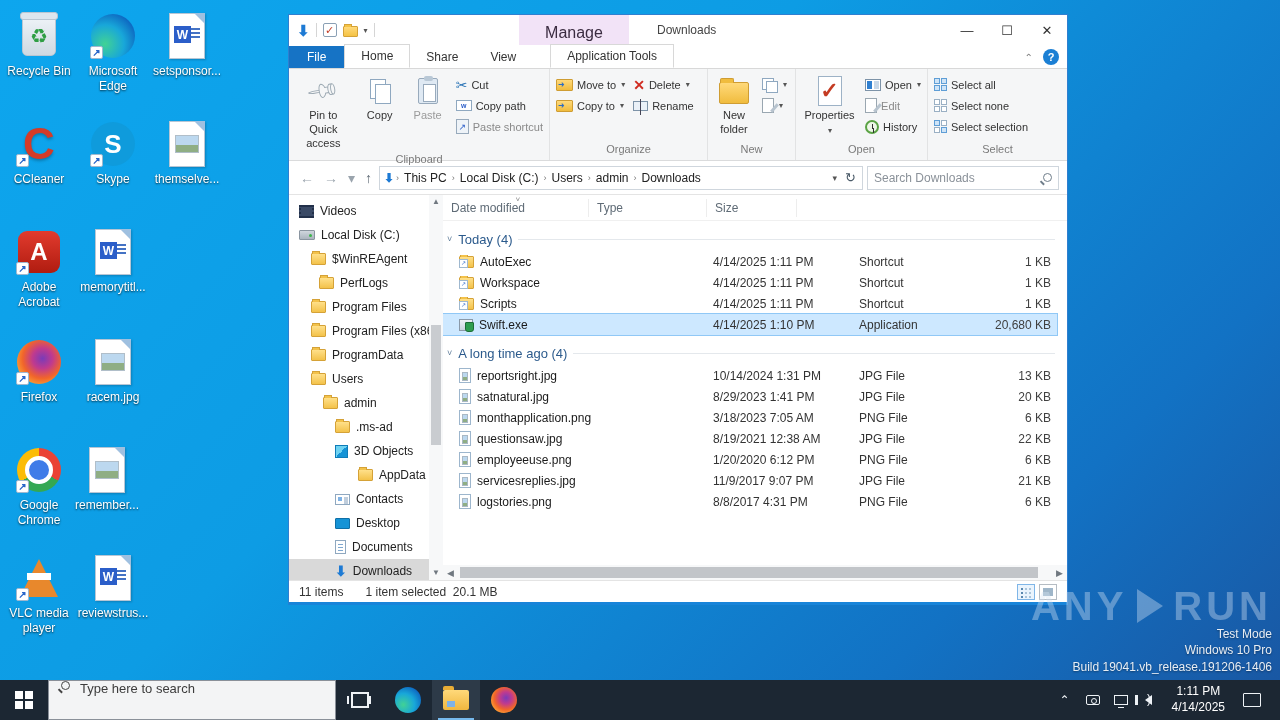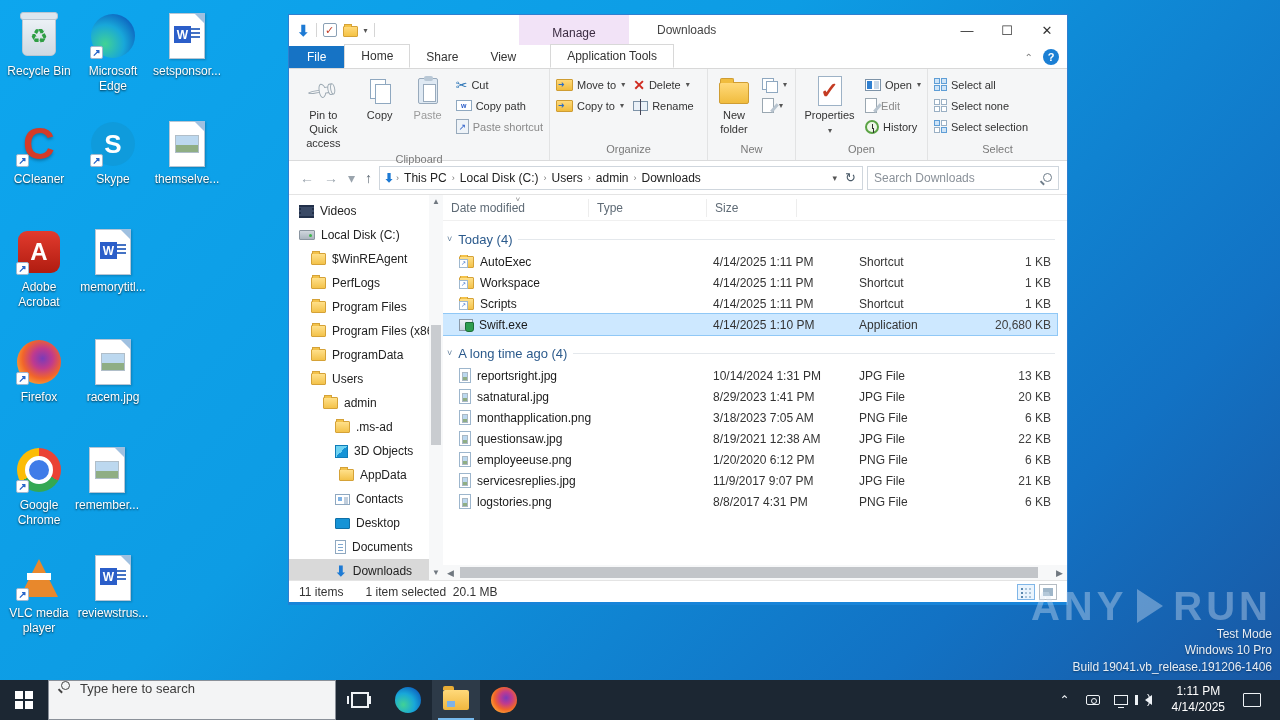--- a/index.html
+++ b/index.html
@@ -42,21 +42,21 @@
          border:1px solid #2f7fd0; border-bottom:3px solid #1884d9; display:flex; flex-direction:column; font-size:12px; color:#1a1a1a; }
   .titlebar { height:30px; display:flex; align-items:center; position:relative; background:#fff; flex:0 0 auto; }
   .qat { display:flex; align-items:center; gap:6px; padding-left:8px; }
   .qat .sep { width:1px; height:14px; background:#d5d5d5; }
   .dl-arrow { color:#1d7ad4; font-size:15px; font-weight:bold; line-height:1; }
   .qat-check { width:14px; height:14px; border:1px solid #8aa0b5; border-radius:2px; color:#c23c26; font-size:11px; line-height:12px; text-align:center; }
   .mini-folder { width:15px; height:11px; background:linear-gradient(#ffd97a,#f5c344); border:1px solid #d5a237; border-radius:1px; position:relative; margin-top:2px; }
   .mini-folder:before { content:""; position:absolute; top:-3px; left:0; width:6px; height:2px; background:#f5c344; border:1px solid #d5a237; border-bottom:none; }
   .caret { font-size:8px; color:#555; }
   .manage-tag { position:absolute; left:230px; top:0; width:110px; height:36px; background:#f2e3f7; color:#3b2c41;
-                display:flex; align-items:center; justify-content:center; font-size:12px; }
+                display:flex; align-items:center; justify-content:center; font-size:16px; }
   .win-title { position:absolute; left:368px; top:0; height:30px; display:flex; align-items:center; color:#444; font-size:12px; }
   .winctl { position:absolute; right:0; top:0; height:30px; display:flex; }
   .winctl span { width:40px; height:30px; display:flex; align-items:center; justify-content:center; color:#333; font-size:13px; }
 
   .tabsrow { height:24px; display:flex; align-items:flex-end; background:#fff; border-bottom:1px solid #d8d8d8; position:relative; flex:0 0 auto; }
   .tab { padding:4px 16px; font-size:12px; color:#333; }
   .tab.file { background:#1673c5; color:#fff; padding:4px 18px; }
   .tab.active { border:1px solid #d8d8d8; border-bottom:1px solid #fff; background:#fff; }
   .tab.apptools { margin-left:18px; border:1px solid #d8d8d8; border-bottom:1px solid #fff; }
   .tabsrow .right { position:absolute; right:8px; bottom:3px; display:flex; gap:10px; align-items:center; }
@@ -557,21 +557,21 @@
           <span>Videos</span>
         </div>
       <div class="navitem" style="padding-left:10px">
           <span class="n-drive"></span>
           <span>Local Disk (C:)</span>
         </div>
       <div class="navitem" style="padding-left:22px">
           <span class="f-folder"></span>
           <span>$WinREAgent</span>
         </div>
-      <div class="navitem" style="padding-left:22px">
+      <div class="navitem" style="padding-left:30px">
           <span class="f-folder"></span>
           <span>PerfLogs</span>
         </div>
       <div class="navitem" style="padding-left:22px">
           <span class="f-folder"></span>
           <span>Program Files</span>
         </div>
       <div class="navitem" style="padding-left:22px">
           <span class="f-folder"></span>
           <span>Program Files (x86)</span>
@@ -589,21 +589,21 @@
           <span>admin</span>
         </div>
       <div class="navitem" style="padding-left:46px">
           <span class="f-folder"></span>
           <span>.ms-ad</span>
         </div>
       <div class="navitem" style="padding-left:46px">
           <span class="n-cube"></span>
           <span>3D Objects</span>
         </div>
-      <div class="navitem" style="padding-left:50px">
+      <div class="navitem" style="padding-left:69px">
           <span class="f-folder"></span>
           <span>AppData</span>
         </div>
       <div class="navitem" style="padding-left:46px">
           <span class="n-card"></span>
           <span>Contacts</span>
         </div>
       <div class="navitem" style="padding-left:46px">
           <span class="n-desktop"></span>
           <span>Desktop</span>

